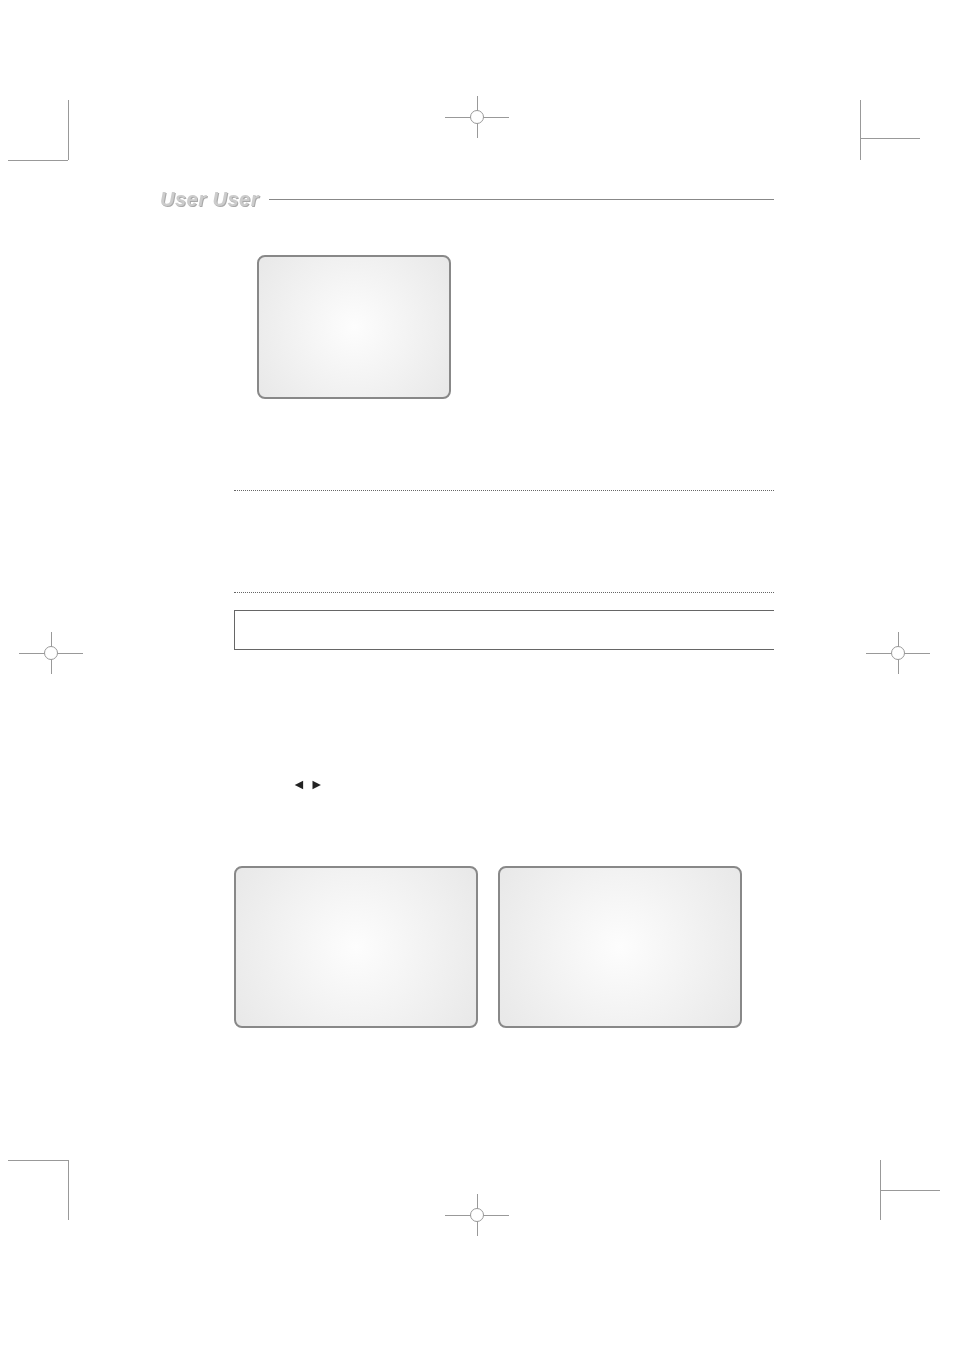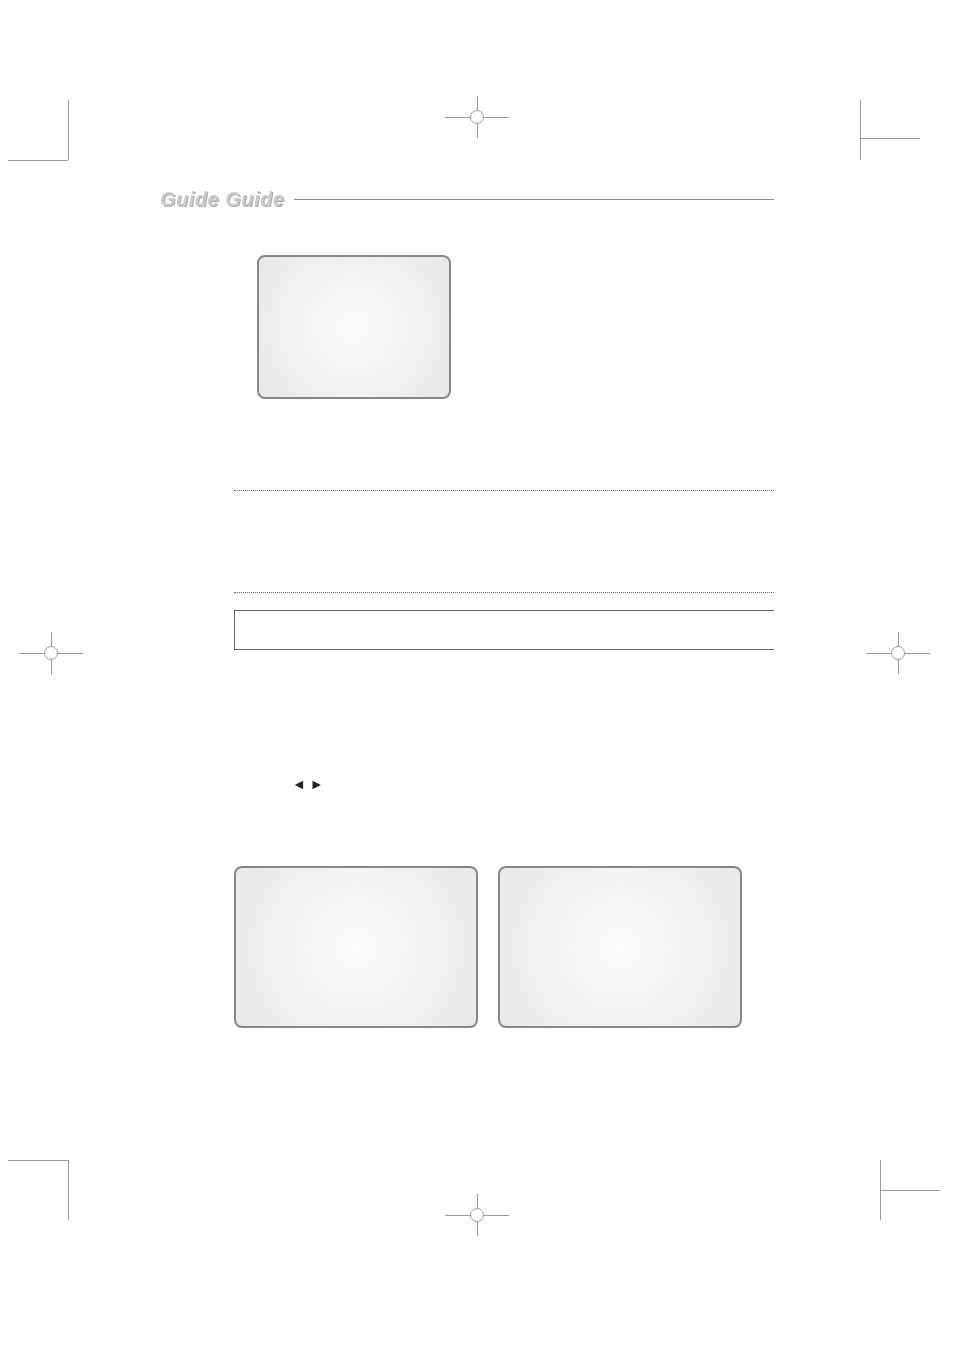--- a/index.html
+++ b/index.html
@@ -155,21 +155,21 @@
 <div class="crop-mark crop-tl-v"></div>
 <div class="crop-mark crop-tl-h"></div>
 <div class="crop-mark crop-tr-v"></div>
 <div class="crop-mark crop-tr-h"></div>
 <div class="crop-mark crop-bl-v"></div>
 <div class="crop-mark crop-bl-h"></div>
 <div class="crop-mark crop-br-v"></div>
 <div class="crop-mark crop-br-h"></div>
 
 <div class="header-row">
-  <span class="header-title">Guide Guide</span>
+  <span class="header-title">User User</span>
   <span class="header-line"></span>
 </div>
 
 <div class="screen-box screen-top"></div>
 
 <div class="dotted-line dotted-1"></div>
 <div class="dotted-line dotted-2"></div>
 
 <div class="solid-box"></div>
 

